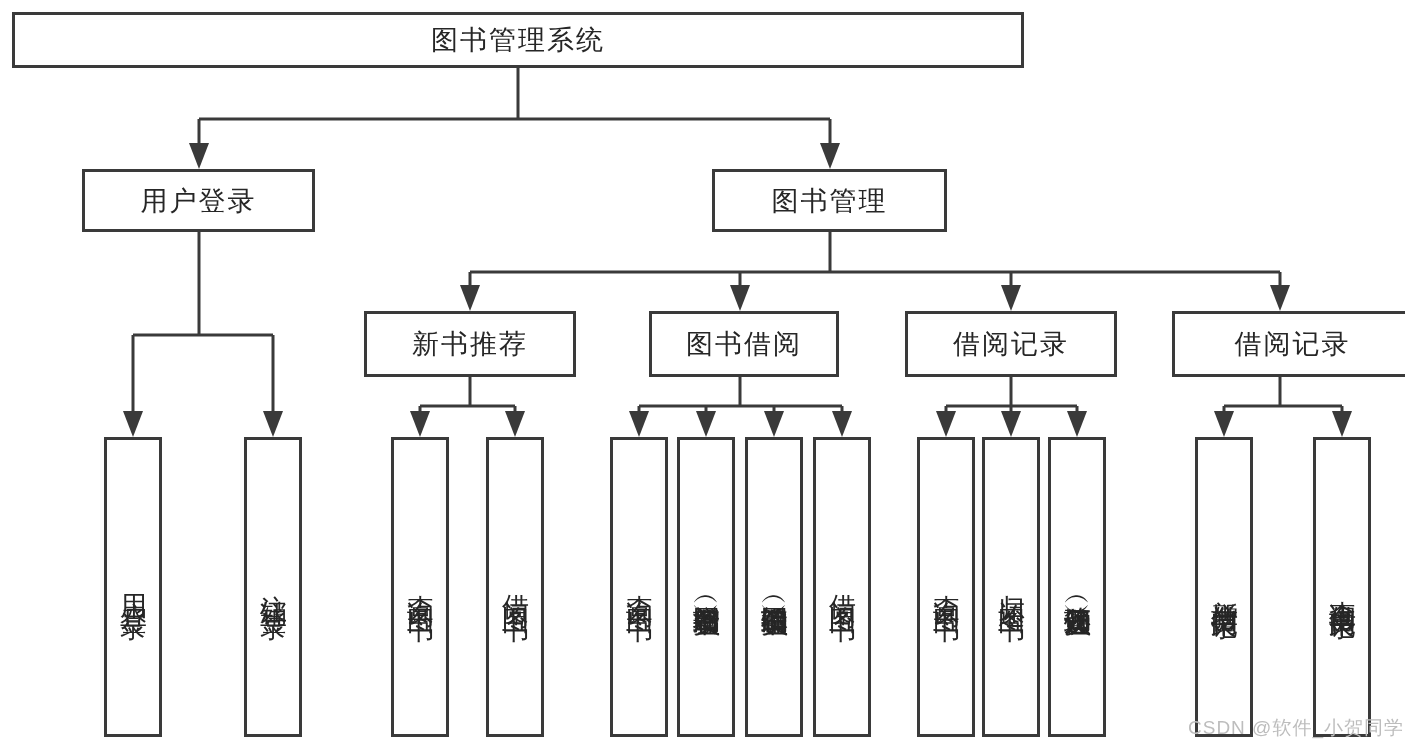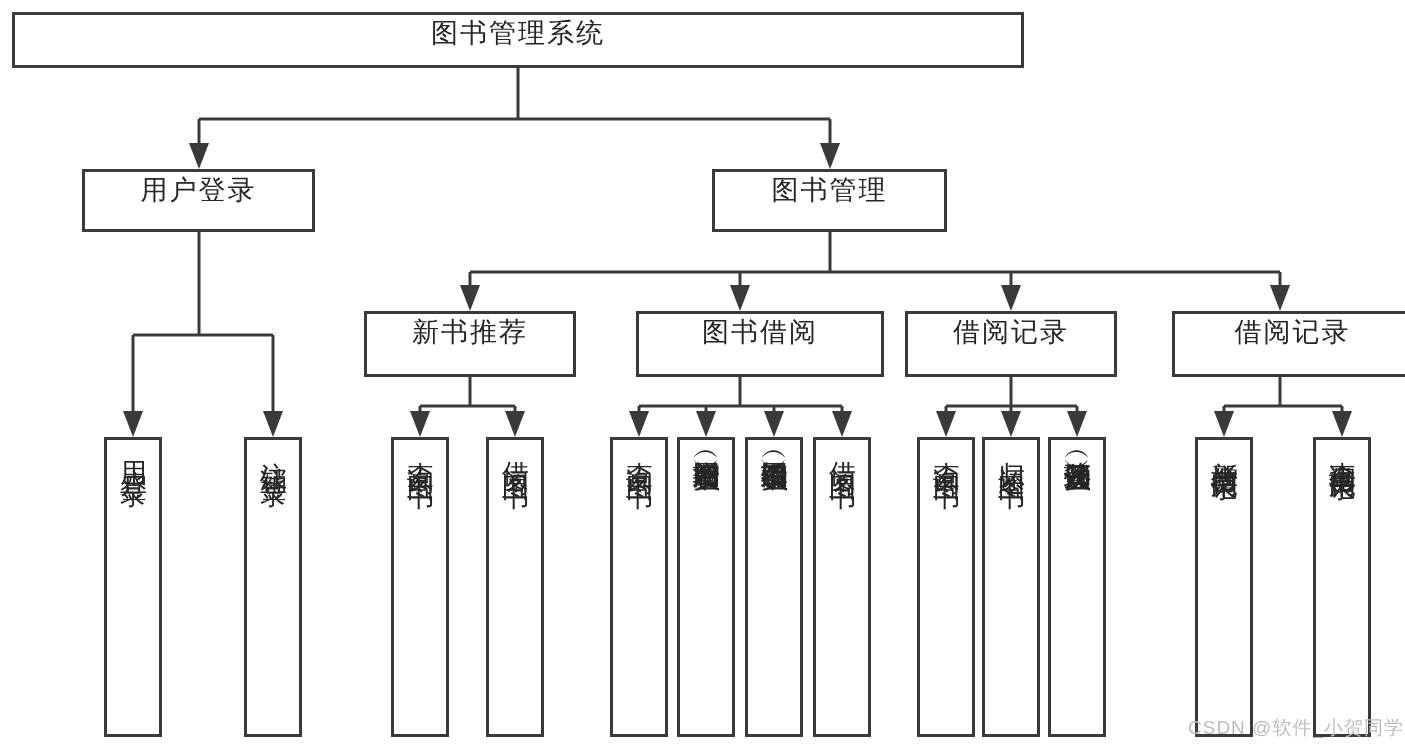--- a/index.html
+++ b/index.html
@@ -16,21 +16,21 @@
     font-family:"Liberation Sans","DejaVu Sans",sans-serif;
     overflow:hidden;
   }
   .conn-layer{position:absolute;left:0;top:0;width:1405px;height:747px;}
   .conn path{stroke:var(--line);stroke-width:3;fill:none;}
   .conn polygon{fill:var(--line);stroke:none;}
   .box{
     position:absolute;box-sizing:border-box;
     border:3px solid var(--line);
     background:var(--background);
-    display:flex;justify-content:center;
+    display:flex;align-items:center;justify-content:center;
     color:var(--text);
   }
   .h-label{font-size:27px;letter-spacing:2px;white-space:nowrap;color:var(--text);}
   .leaf .v-label{
     writing-mode:vertical-rl;
     text-orientation:mixed;
     font-size:27px;
     letter-spacing:0.26em;
     color:var(--text);
     line-height:1;
@@ -98,21 +98,21 @@
   <div class="box" style="left:82px;top:169px;width:233px;height:63px;">
     <span class="h-label">用户登录</span>
   </div>
   <div class="box" style="left:712px;top:169px;width:235px;height:63px;">
     <span class="h-label">图书管理</span>
   </div>
 
   <div class="box" style="left:364px;top:311px;width:212px;height:66px;">
     <span class="h-label">新书推荐</span>
   </div>
-  <div class="box" style="left:636px;top:311px;width:248px;height:66px;">
+  <div class="box" style="left:649px;top:311px;width:190px;height:66px;">
     <span class="h-label">图书借阅</span>
   </div>
   <div class="box" style="left:905px;top:311px;width:212px;height:66px;">
     <span class="h-label">借阅记录</span>
   </div>
   <div class="box" style="left:1172px;top:311px;width:241px;height:66px;">
     <span class="h-label">借阅记录</span>
   </div>
 
   <div class="box leaf" style="left:104px;top:437px;width:58px;height:300px;">

